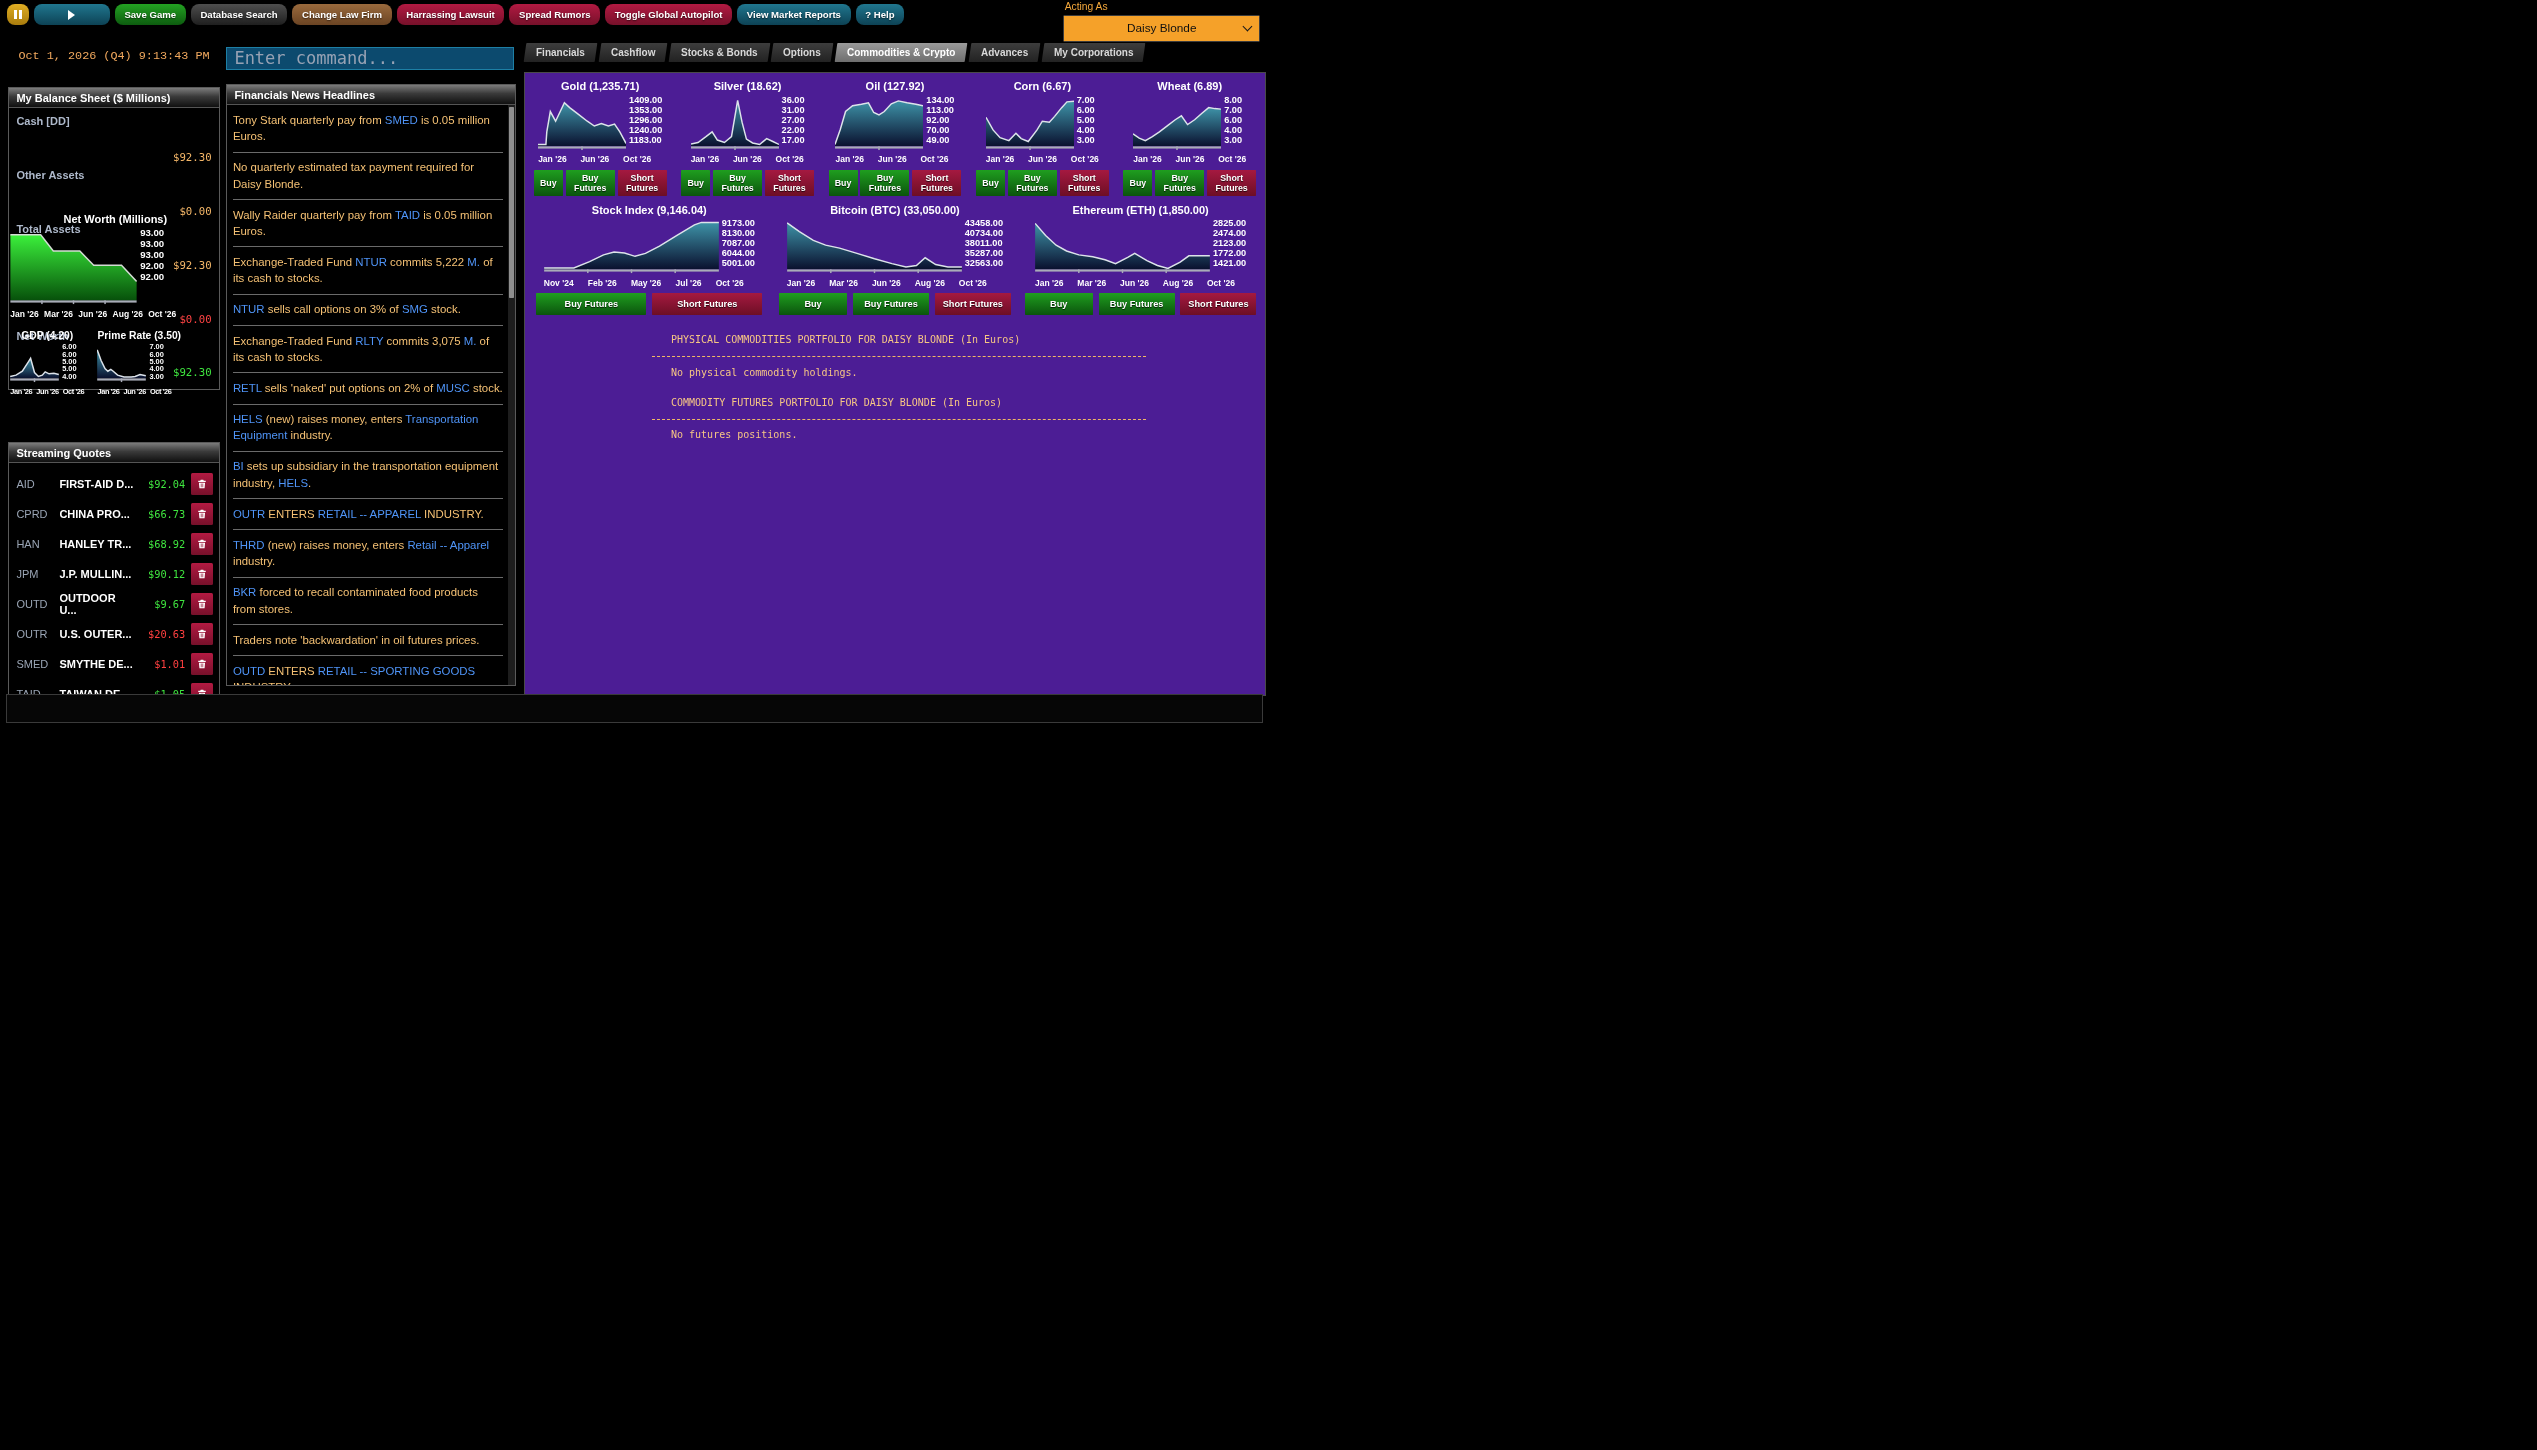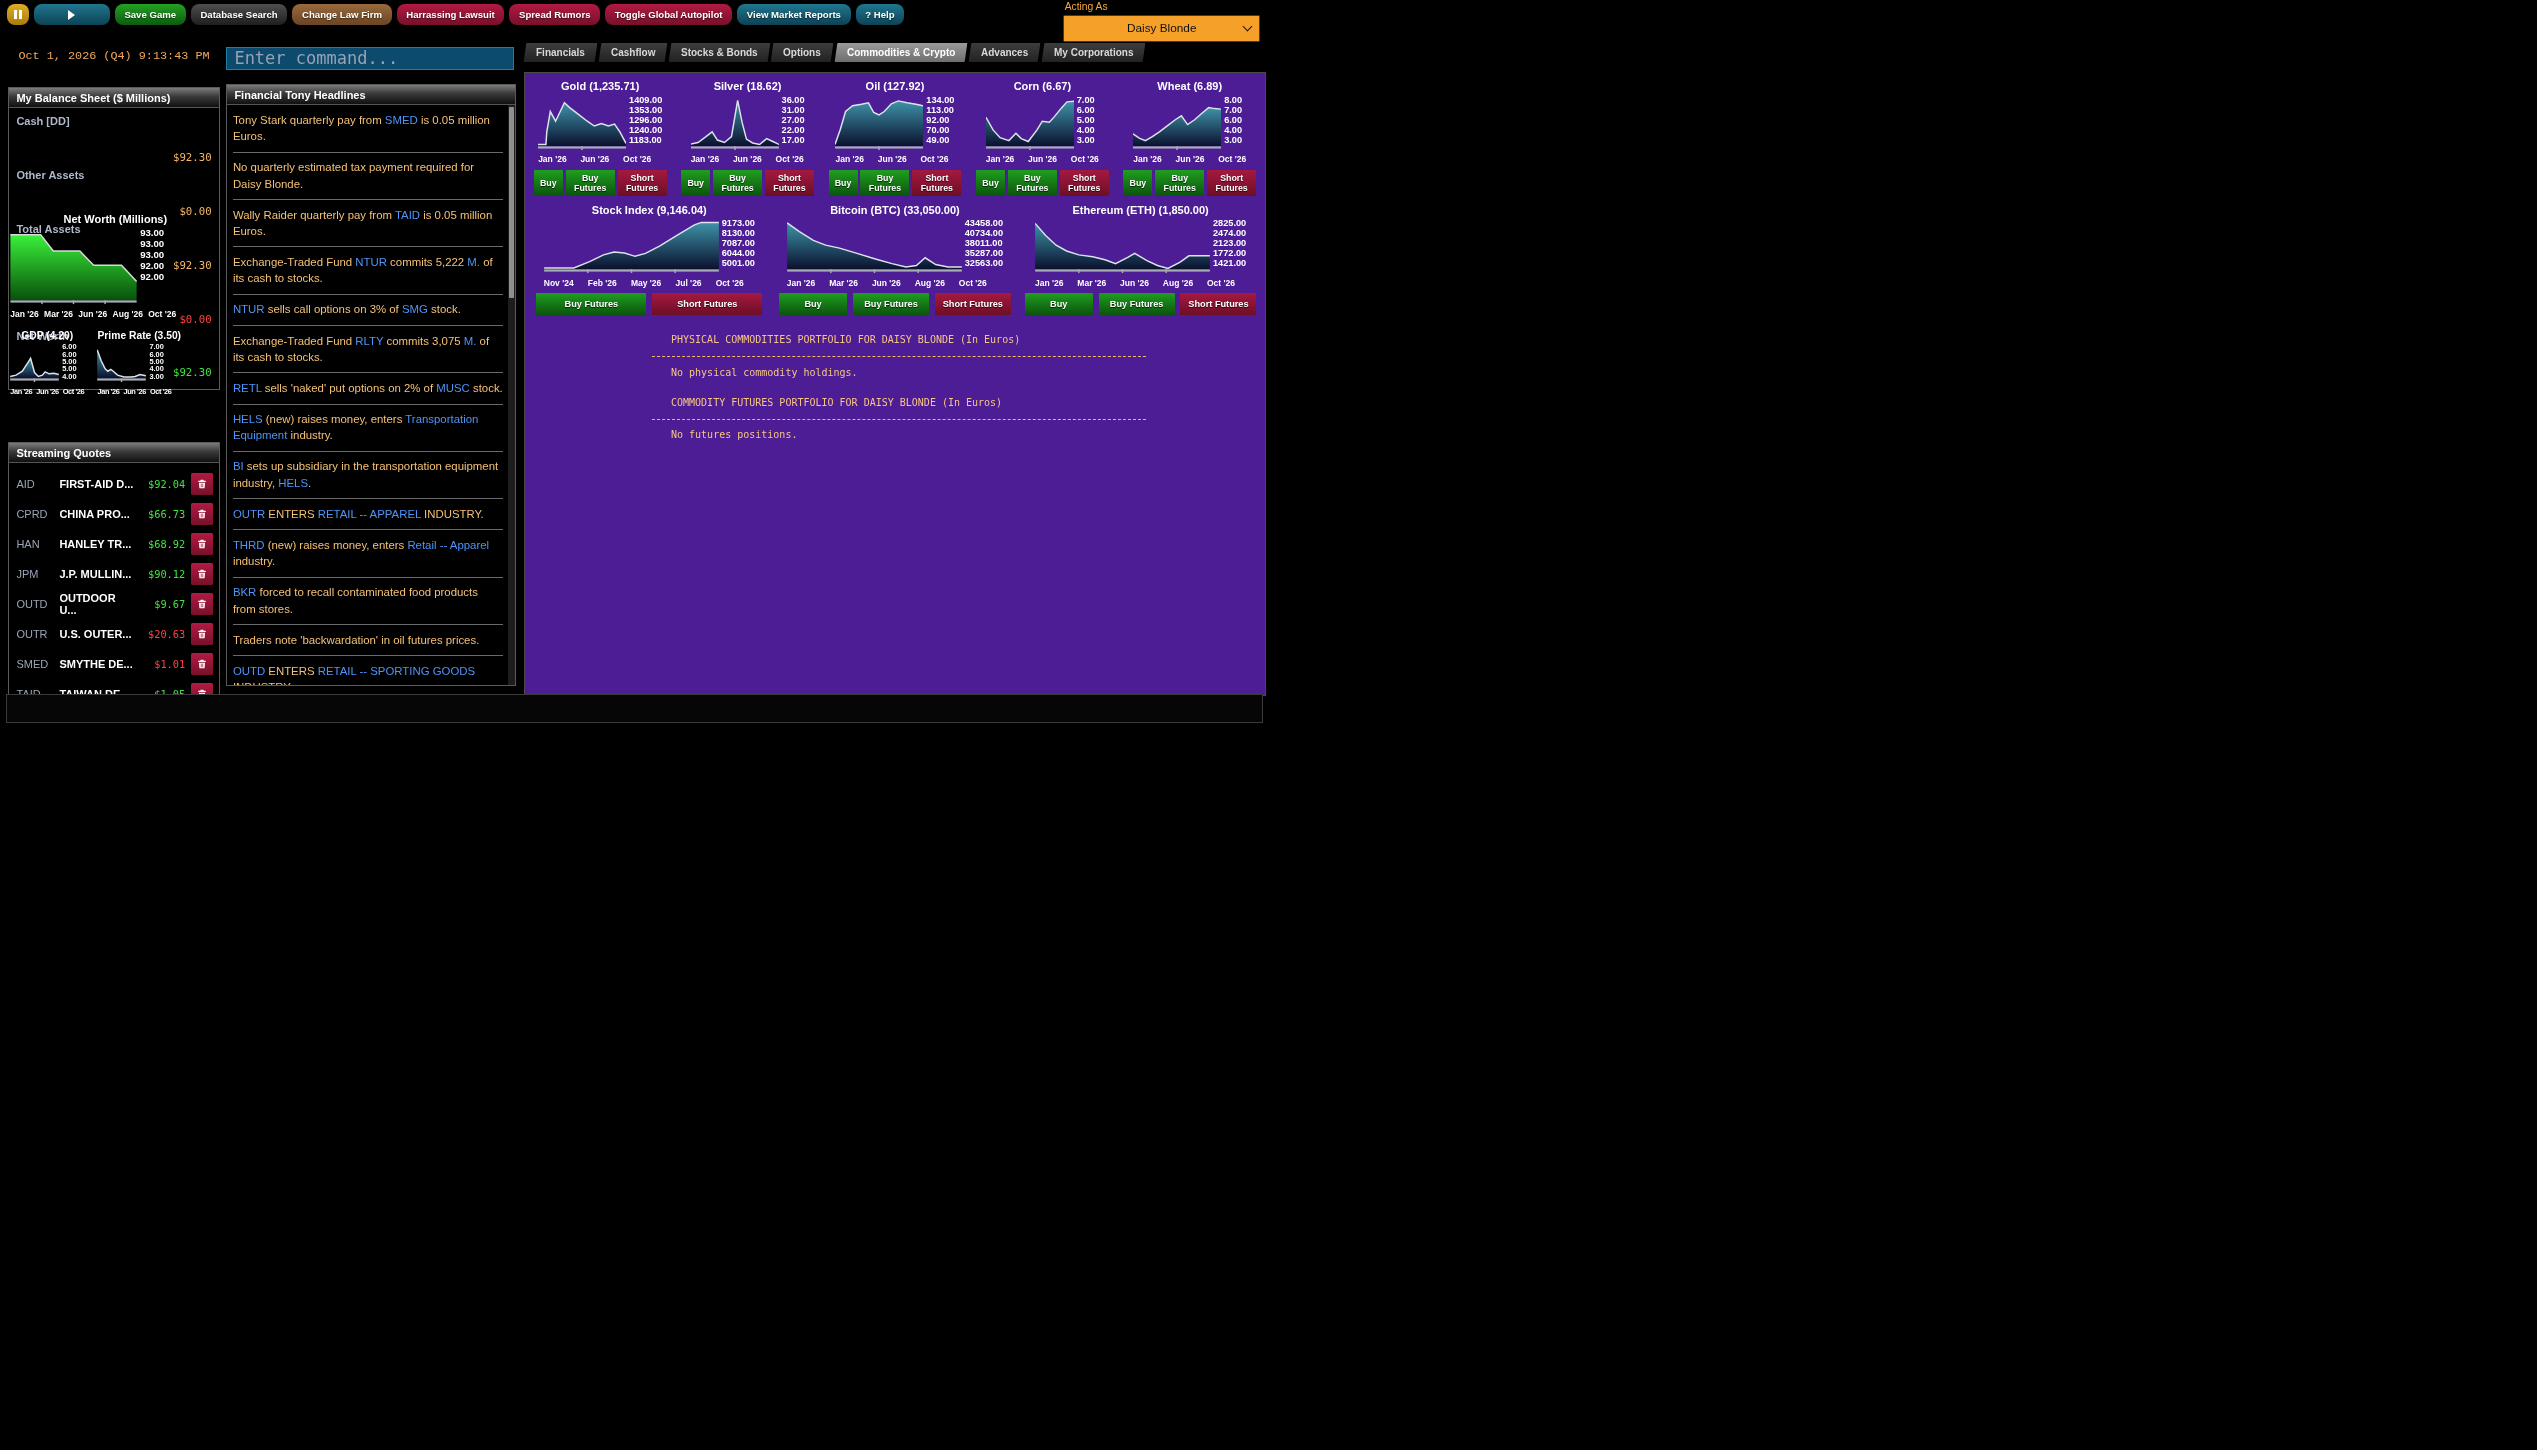--- a/index.html
+++ b/index.html
@@ -376,21 +376,21 @@
               <rect x="8.8" y="7.4" width="1.1" height="6" fill="#8e1232"></rect>
             </svg>
           </button>
         </div>
       </div>
   </section>
 
   <input class="cmd" type="text" placeholder="Enter command..." style="">
 
   <section class="panel news">
-    <div class="panel-h">Financial Tony Headlines</div>
+    <div class="panel-h">Financials News Headlines</div>
     <div class="news-wrap">
       <ul class="news-list">
           <li class="news-item"><span>Tony Stark quarterly pay from </span><span class="lnk">SMED</span><span> is 0.05 million Euros.</span></li>
           <li class="news-item"><span>No quarterly estimated tax payment required for Daisy Blonde.</span></li>
           <li class="news-item"><span>Wally Raider quarterly pay from </span><span class="lnk">TAID</span><span> is 0.05 million Euros.</span></li>
           <li class="news-item"><span>Exchange-Traded Fund </span><span class="lnk">NTUR</span><span> commits 5,222 </span><span class="lnk">M.</span><span> of its cash to stocks.</span></li>
           <li class="news-item"><span class="lnk">NTUR</span><span> sells call options on 3% of </span><span class="lnk">SMG</span><span> stock.</span></li>
           <li class="news-item"><span>Exchange-Traded Fund </span><span class="lnk">RLTY</span><span> commits 3,075 </span><span class="lnk">M.</span><span> of its cash to stocks.</span></li>
           <li class="news-item"><span class="lnk">RETL</span><span> sells 'naked' put options on 2% of </span><span class="lnk">MUSC</span><span> stock.</span></li>
           <li class="news-item"><span class="lnk">HELS</span><span> (new) raises money, enters </span><span class="lnk">Transportation Equipment</span><span> industry.</span></li>

